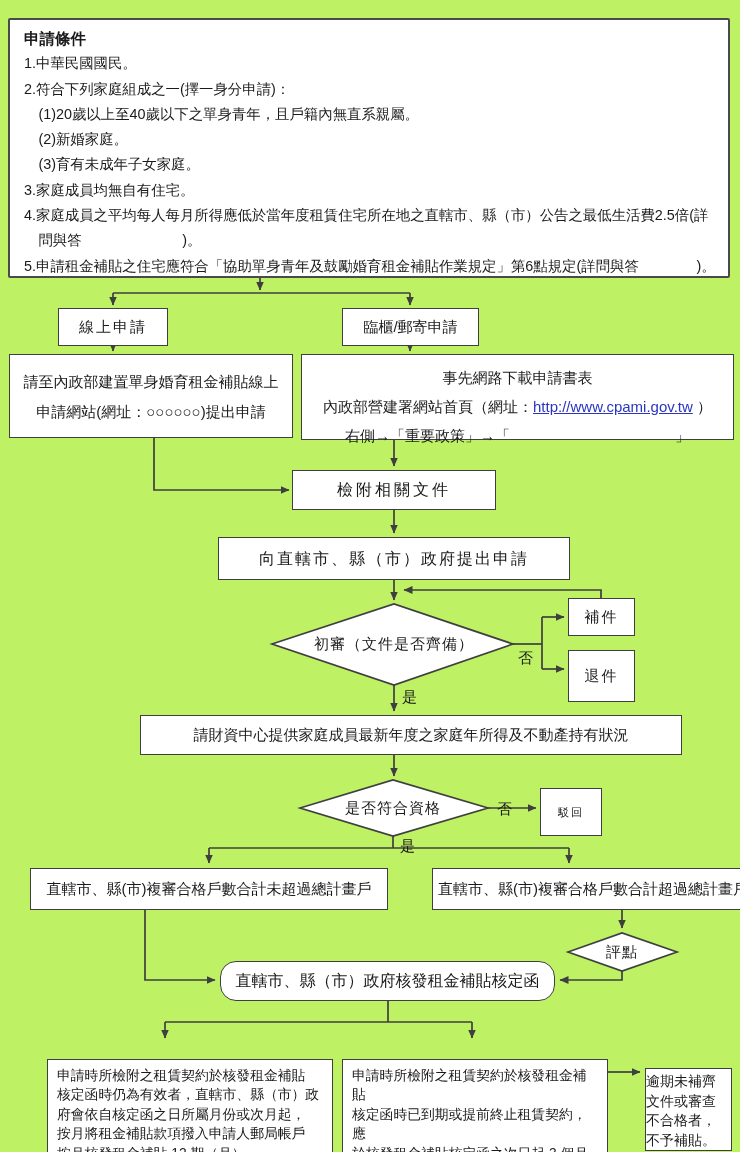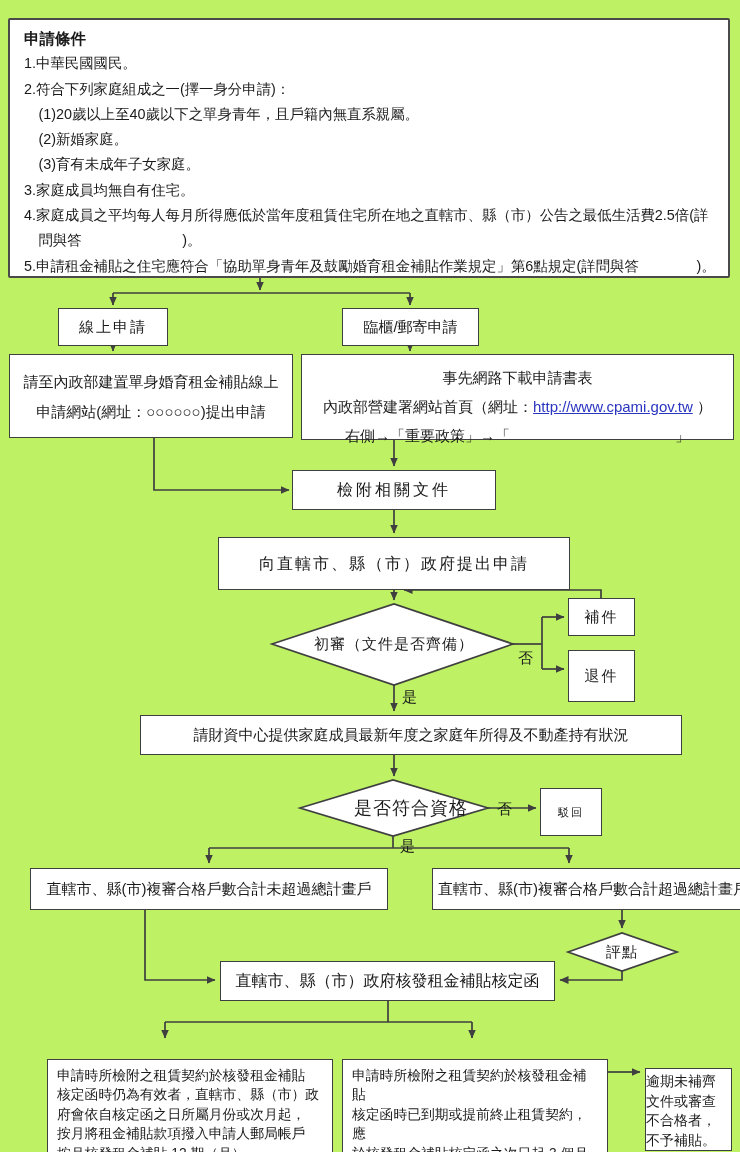--- a/index.html
+++ b/index.html
@@ -104,43 +104,43 @@
     <div>事先網路下載申請書表</div>
     <div><span>內政部營建署網站首頁（網址：</span><span class="link">http://www.cpami.gov.tw</span><span> ）</span></div>
     <div style="white-space:pre;">右側→「重要政策」→「　　　　　　　　　　　」</div>
   </div>
 
   <div class="box multiline topalign" style="left:9px;top:354px;width:284px;height:84px;padding-top:12px;line-height:30px;">請至內政部建置單身婚育租金補貼線上
 申請網站(網址：○○○○○○)提出申請</div>
 
   <div class="box" style="left:292px;top:470px;width:204px;height:40px;font-size:16px;letter-spacing:3px;">檢附相關文件</div>
 
-  <div class="box" style="left:218px;top:537px;width:352px;height:53px;font-size:16px;letter-spacing:2px;">向直轄市、縣（市）政府提出申請</div>
+  <div class="box" style="left:218px;top:537px;width:352px;height:43px;font-size:16px;letter-spacing:2px;">向直轄市、縣（市）政府提出申請</div>
 
   <div class="dlabel" style="left:282px;top:634px;width:224px;height:20px;">初審（文件是否齊備）</div>
   <div class="small-lab" style="left:518px;top:649px;">否</div>
   <div class="small-lab" style="left:402px;top:688px;">是</div>
 
   <div class="box" style="left:568px;top:598px;width:67px;height:38px;letter-spacing:2px;">補件</div>
   <div class="box" style="left:568px;top:650px;width:67px;height:52px;letter-spacing:2px;">退件</div>
 
   <div class="box" style="left:140px;top:715px;width:542px;height:40px;">請財資中心提供家庭成員最新年度之家庭年所得及不動產持有狀況</div>
 
-  <div class="dlabel" style="left:328px;top:798px;width:166px;height:20px;font-size:18px;text-align:right;">是否符合資格</div>
+  <div class="dlabel" style="left:310px;top:798px;width:166px;height:20px;font-size:15px;text-align:right;">是否符合資格</div>
   <div class="small-lab" style="left:497px;top:800px;">否</div>
   <div class="small-lab" style="left:400px;top:837px;">是</div>
 
   <div class="box" style="left:540px;top:788px;width:62px;height:48px;font-size:11px;letter-spacing:2px;">駁回</div>
 
   <div class="box" style="left:30px;top:868px;width:358px;height:42px;">直轄市、縣(市)複審合格戶數合計未超過總計畫戶</div>
   <div class="box" style="left:432px;top:868px;width:322px;height:42px;">直轄市、縣(市)複審合格戶數合計超過總計畫戶</div>
 
   <div class="dlabel" style="left:580px;top:942px;width:84px;height:20px;">評點</div>
 
-  <div class="box" style="left:220px;top:961px;width:335px;height:40px;font-size:16px;">直轄市、縣（市）政府核發租金補貼核定函</div>
+  <div class="box" style="left:220px;top:961px;width:335px;height:40px;font-size:16px;border-radius:16px;">直轄市、縣（市）政府核發租金補貼核定函</div>
 
   <div class="box result multiline" style="left:47px;top:1043px;width:286px;height:98px;">申請時所檢附之租賃契約於核發租金補貼
 核定函時仍為有效者，直轄市、縣（市）政
 府會依自核定函之日所屬月份或次月起，
 按月將租金補貼款項撥入申請人郵局帳戶
 按月核發租金補貼 12 期（月）。</div>
   <div class="box result multiline" style="left:342px;top:1043px;width:266px;height:98px;">申請時所檢附之租賃契約於核發租金補貼
 核定函時已到期或提前終止租賃契約，應
 於核發租金補貼核定函之次日起 3 個月內
 補件，主管機關自審核完竣之月份或次月

